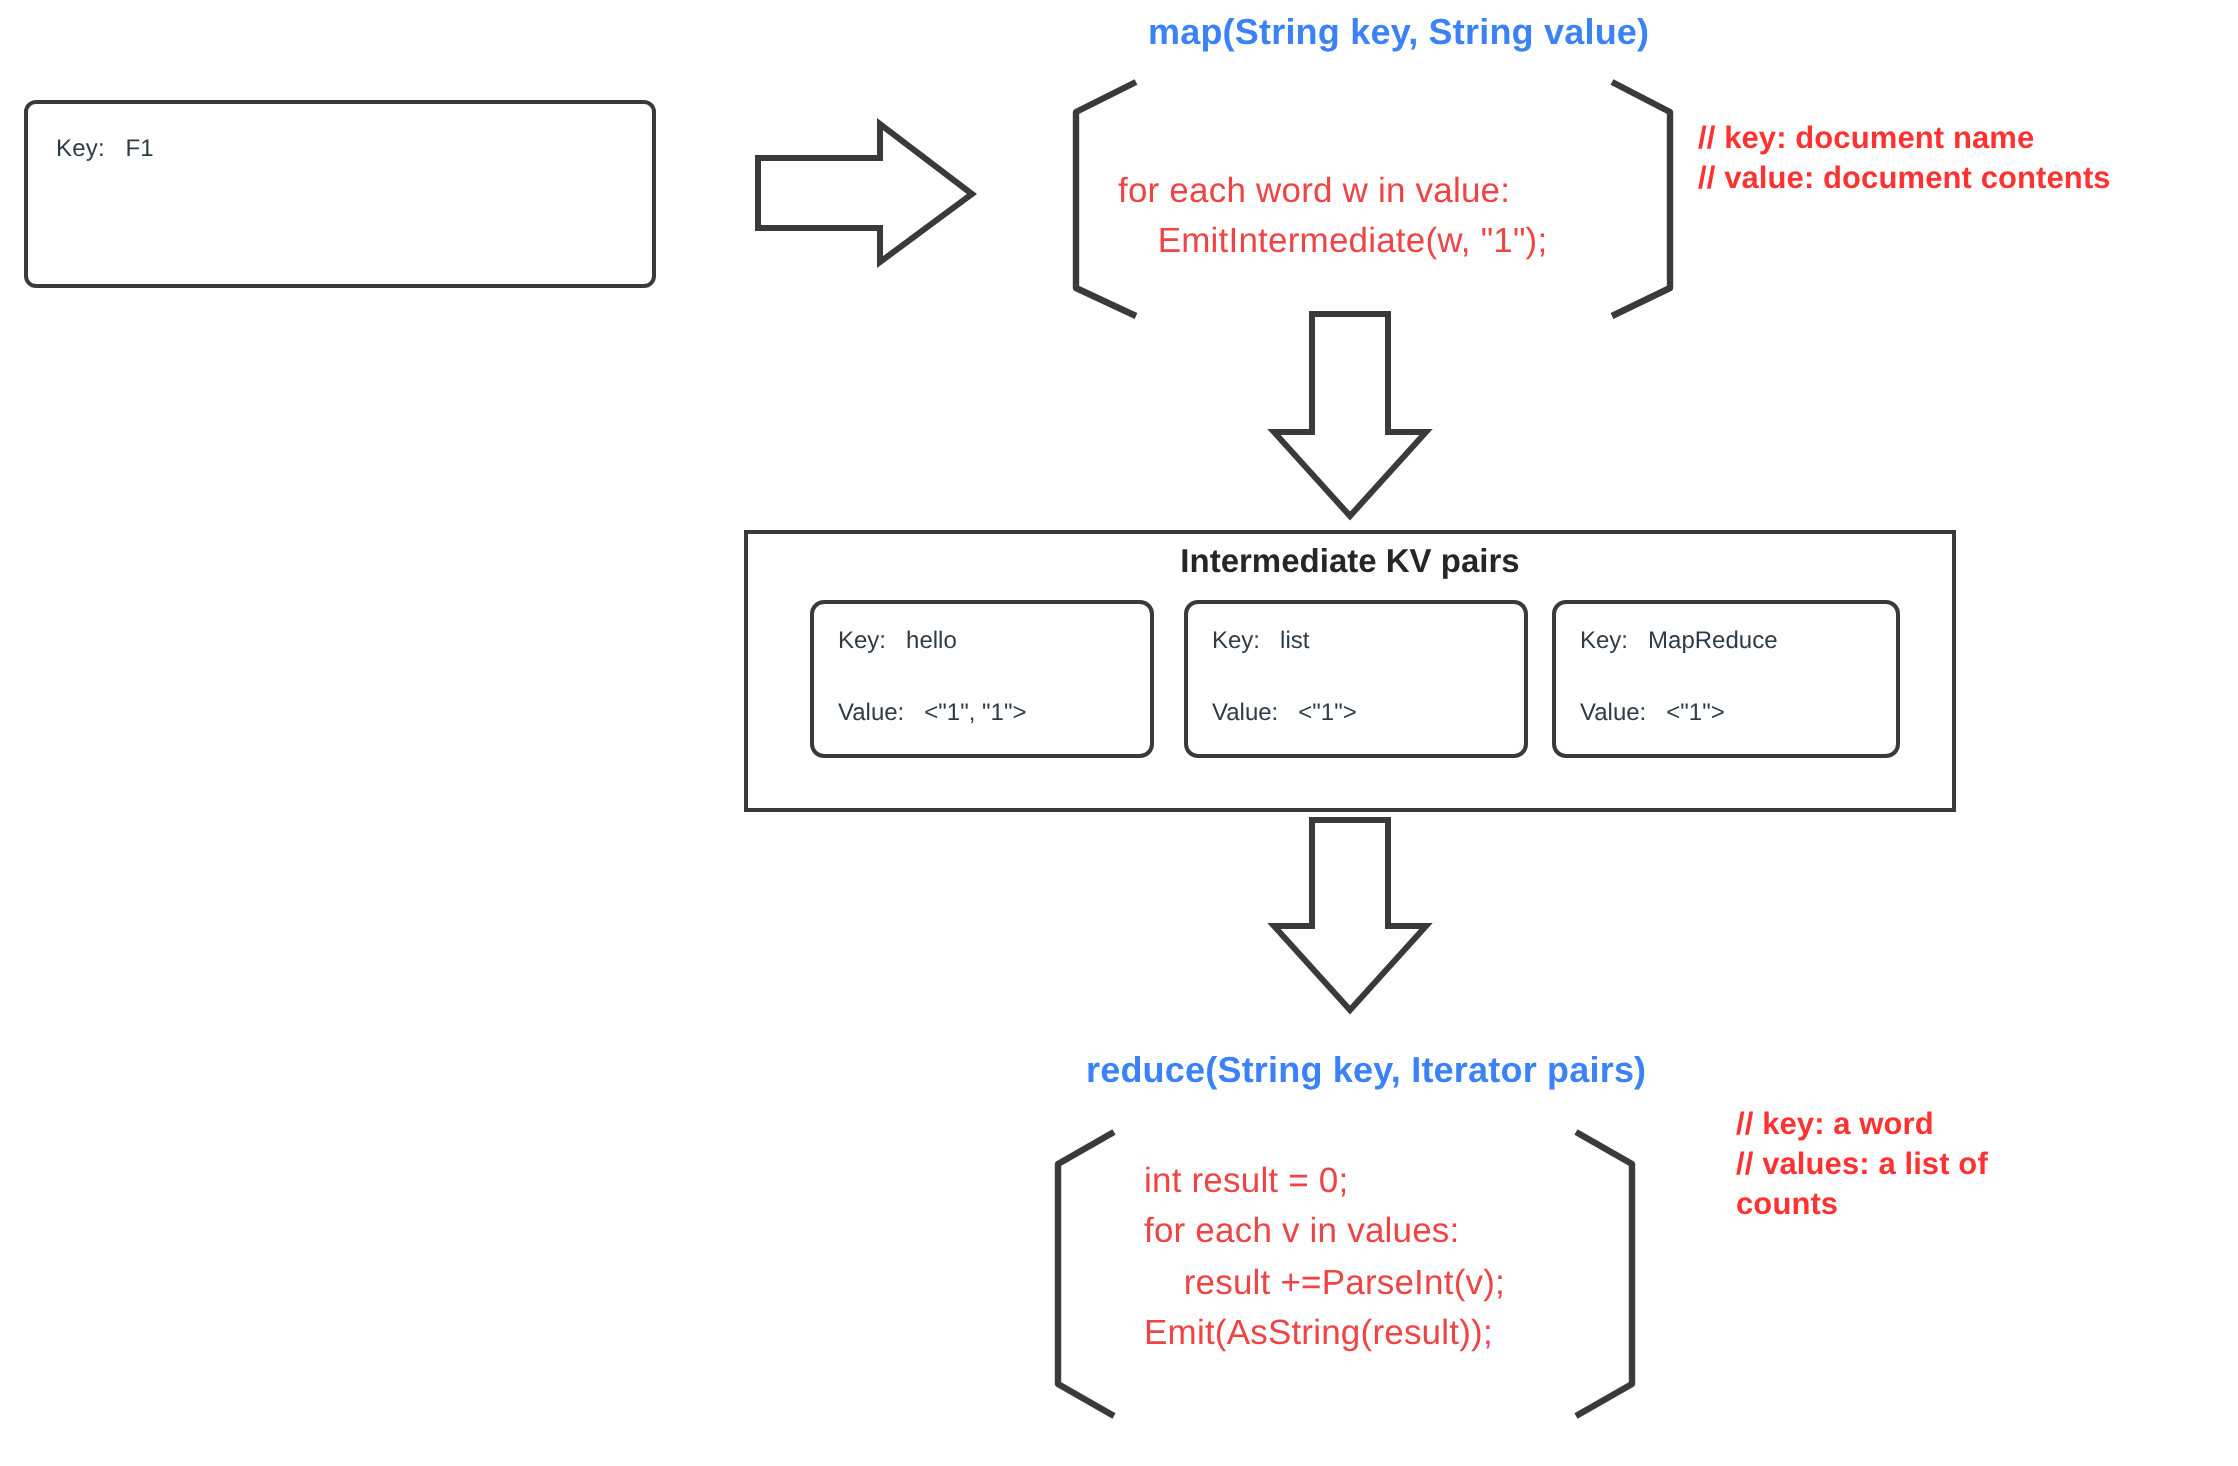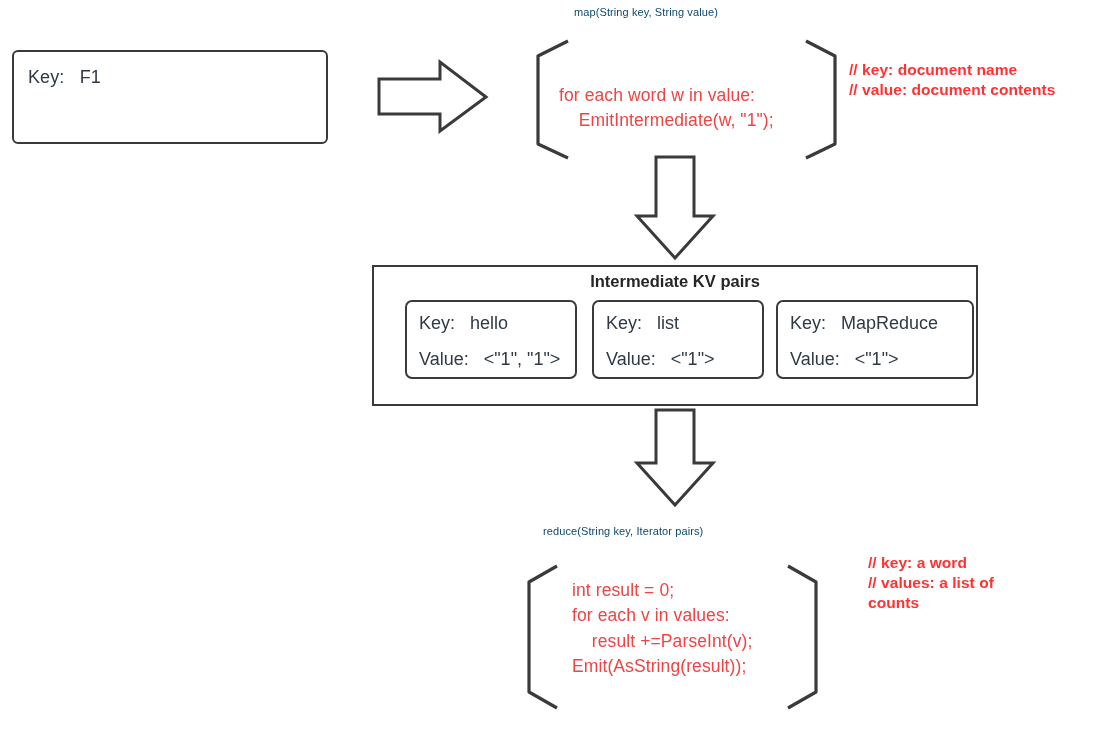--- a/index.html
+++ b/index.html
@@ -25,35 +25,35 @@
     width: 316px;
     height: 94px;
     border: 2px solid #3a3a3a;
     border-radius: 6px;
     background: #ffffff;
     box-sizing: border-box;
   }
   #input-box .kv-line {
     position: absolute;
     left: 14px;
-    font-size: 18px;
+    font-size: 12px;
     color: #2f3a45;
     white-space: nowrap;
     letter-spacing: 0.1px;
   }
   #input-box .kv-line.l1 { top: 15px; }
   #input-box .kv-line.l2 { top: 57px; }
   .kv-label { color: #2f3a45; }
   .kv-val   { color: #2f3a45; }
 
   
   .section-heading {
-    font-size: 11px;
-    font-weight: normal;
-    color: #0c4a6e;
+    font-size: 18px;
+    font-weight: bold;
+    color: #3b82f6;
     white-space: nowrap;
     letter-spacing: 0.1px;
   }
   #map-heading    { left: 574px; top: 6px; }
   #reduce-heading { left: 543px; top: 525px; }
 
   
   .code-block {
     font-size: 17.5px;
     color: #ef4444;
@@ -100,25 +100,25 @@
     position: absolute;
     top: 33px;
     height: 79px;
     border: 2px solid #3a3a3a;
     border-radius: 7px;
     background: #ffffff;
     box-sizing: border-box;
   }
   #kv-card-0 { left: 31px;  width: 172px; }
   #kv-card-1 { left: 218px; width: 172px; }
-  #kv-card-2 { left: 402px; width: 198px; }
+  #kv-card-2 { left: 402px; width: 174px; }
   .kv-card .row {
     position: absolute;
     left: 12px;
-    font-size: 18px;
+    font-size: 12px;
     color: #2f3a45;
     white-space: nowrap;
   }
   .kv-card .row.r1 { top: 11px; }
   .kv-card .row.r2 { top: 47px; }
 
   
   #vector-layer {
     left: 0;
     top: 0;

